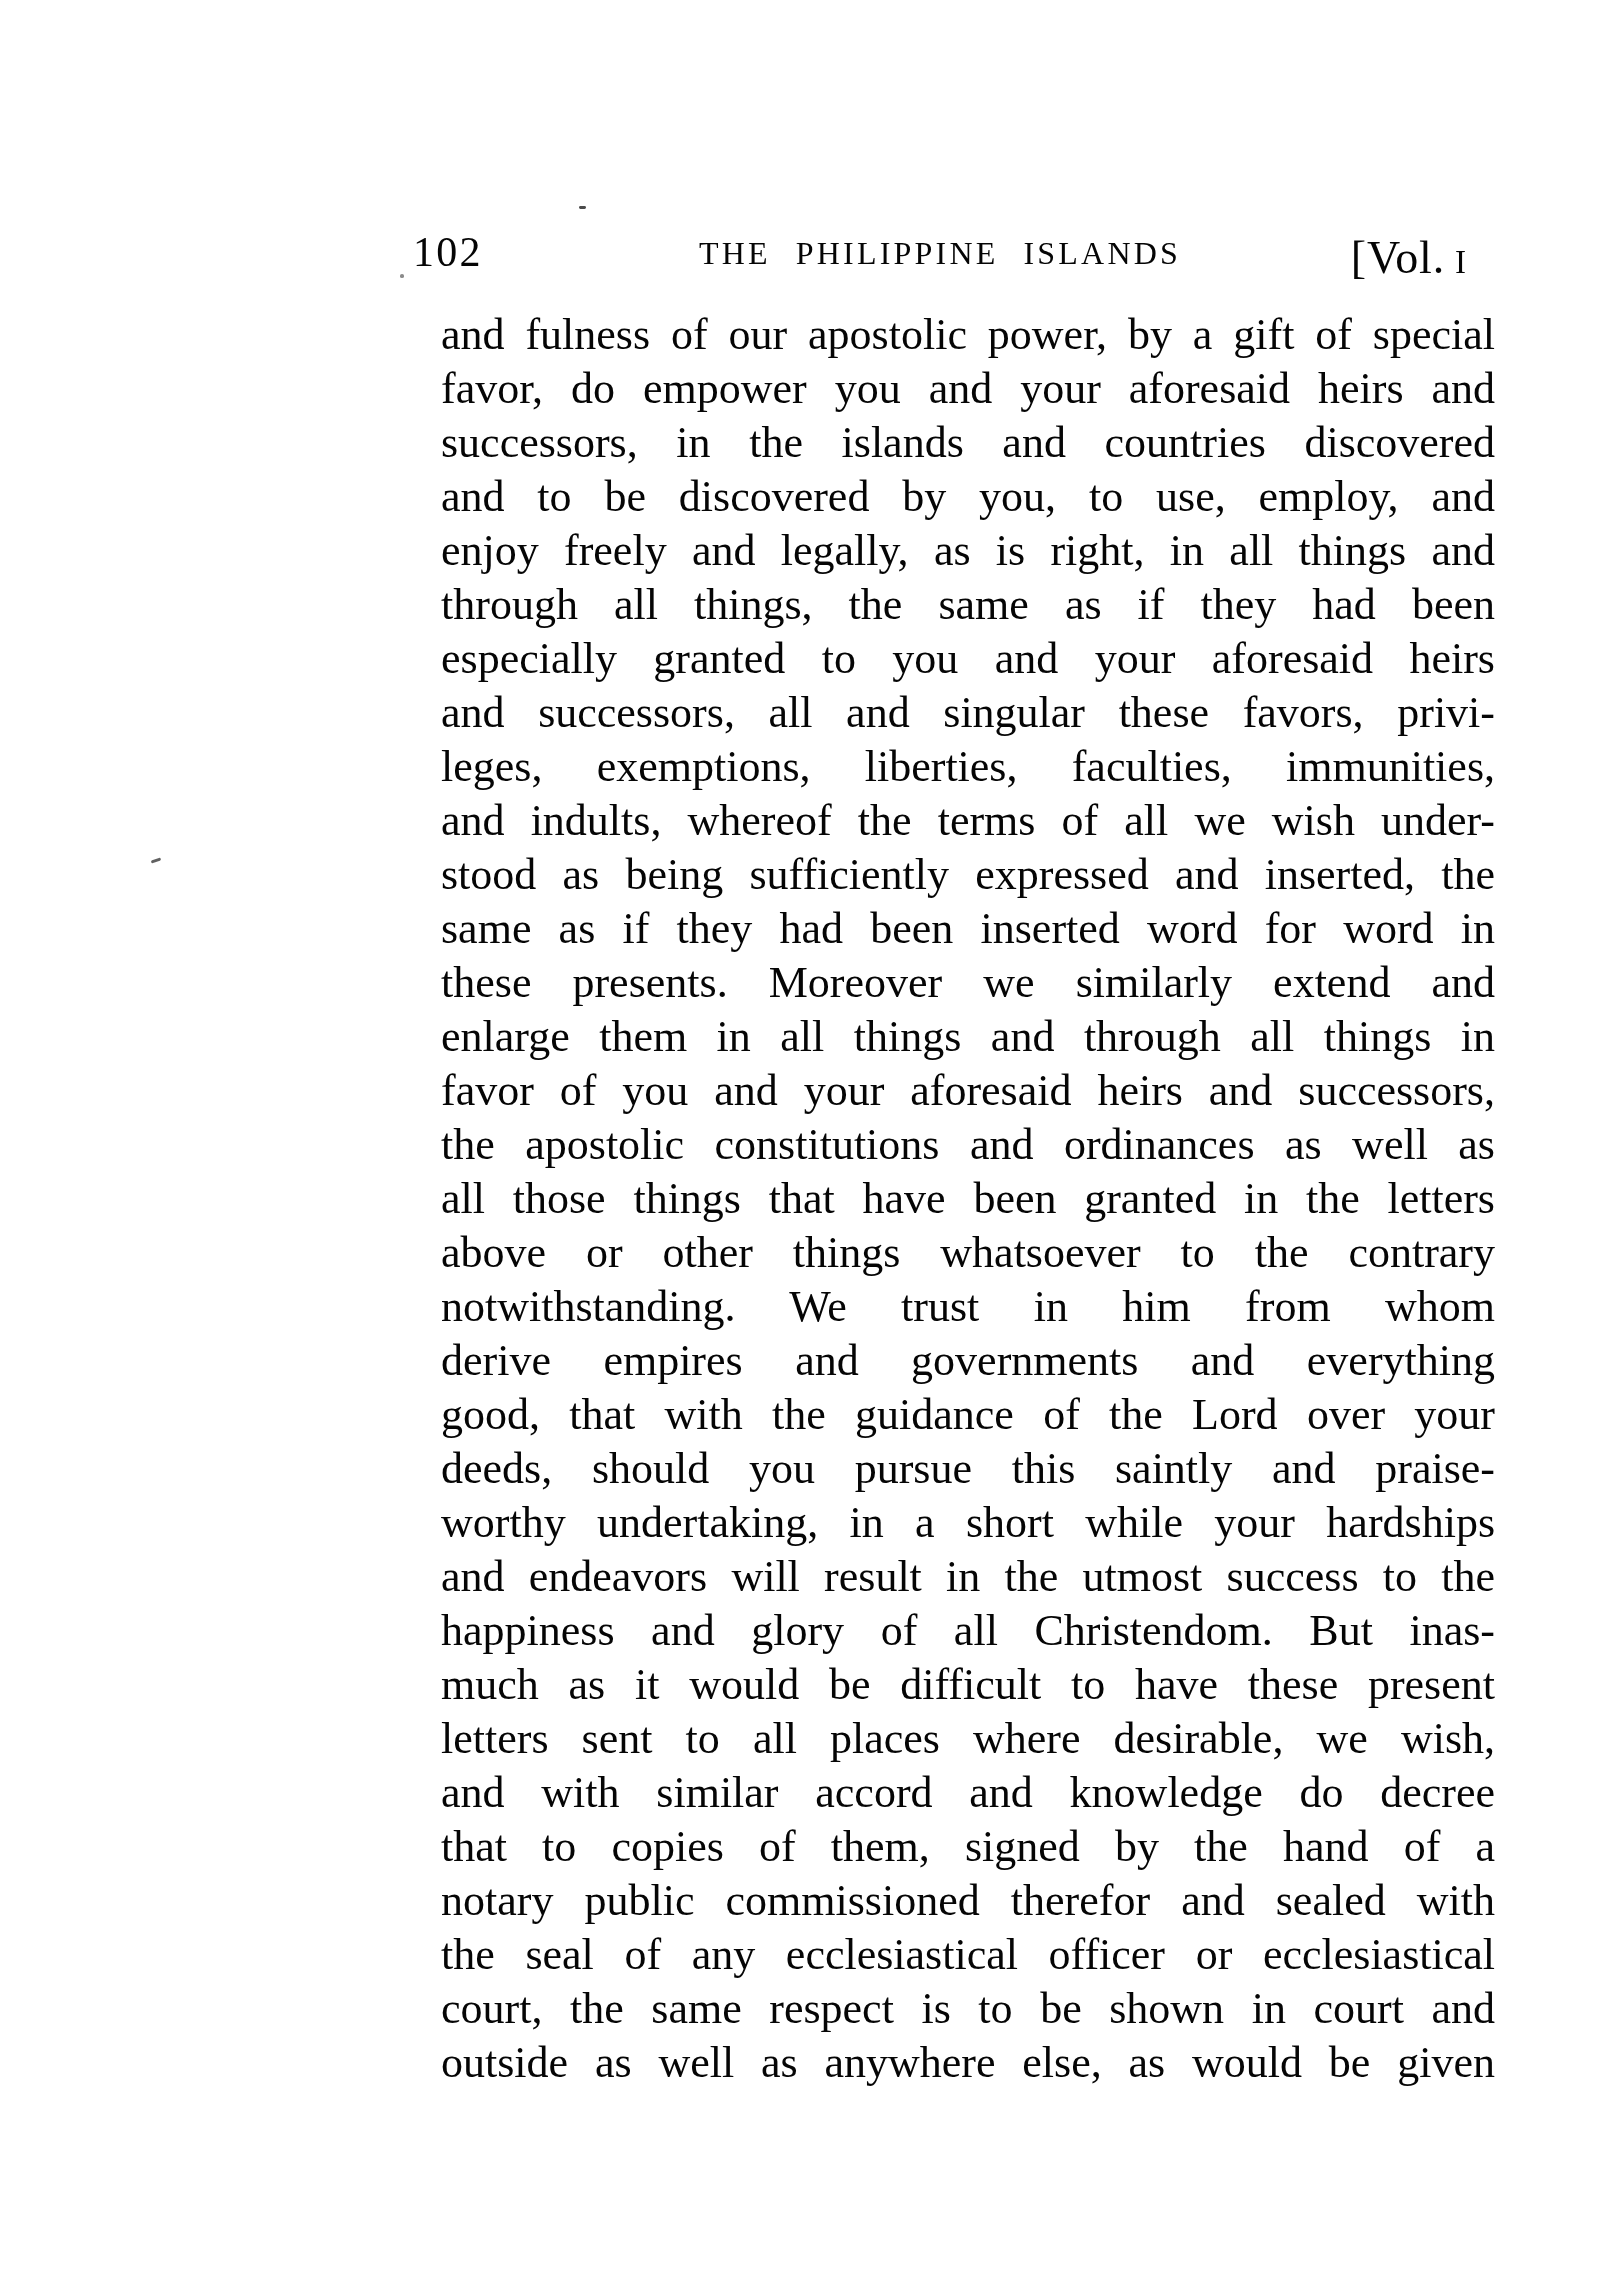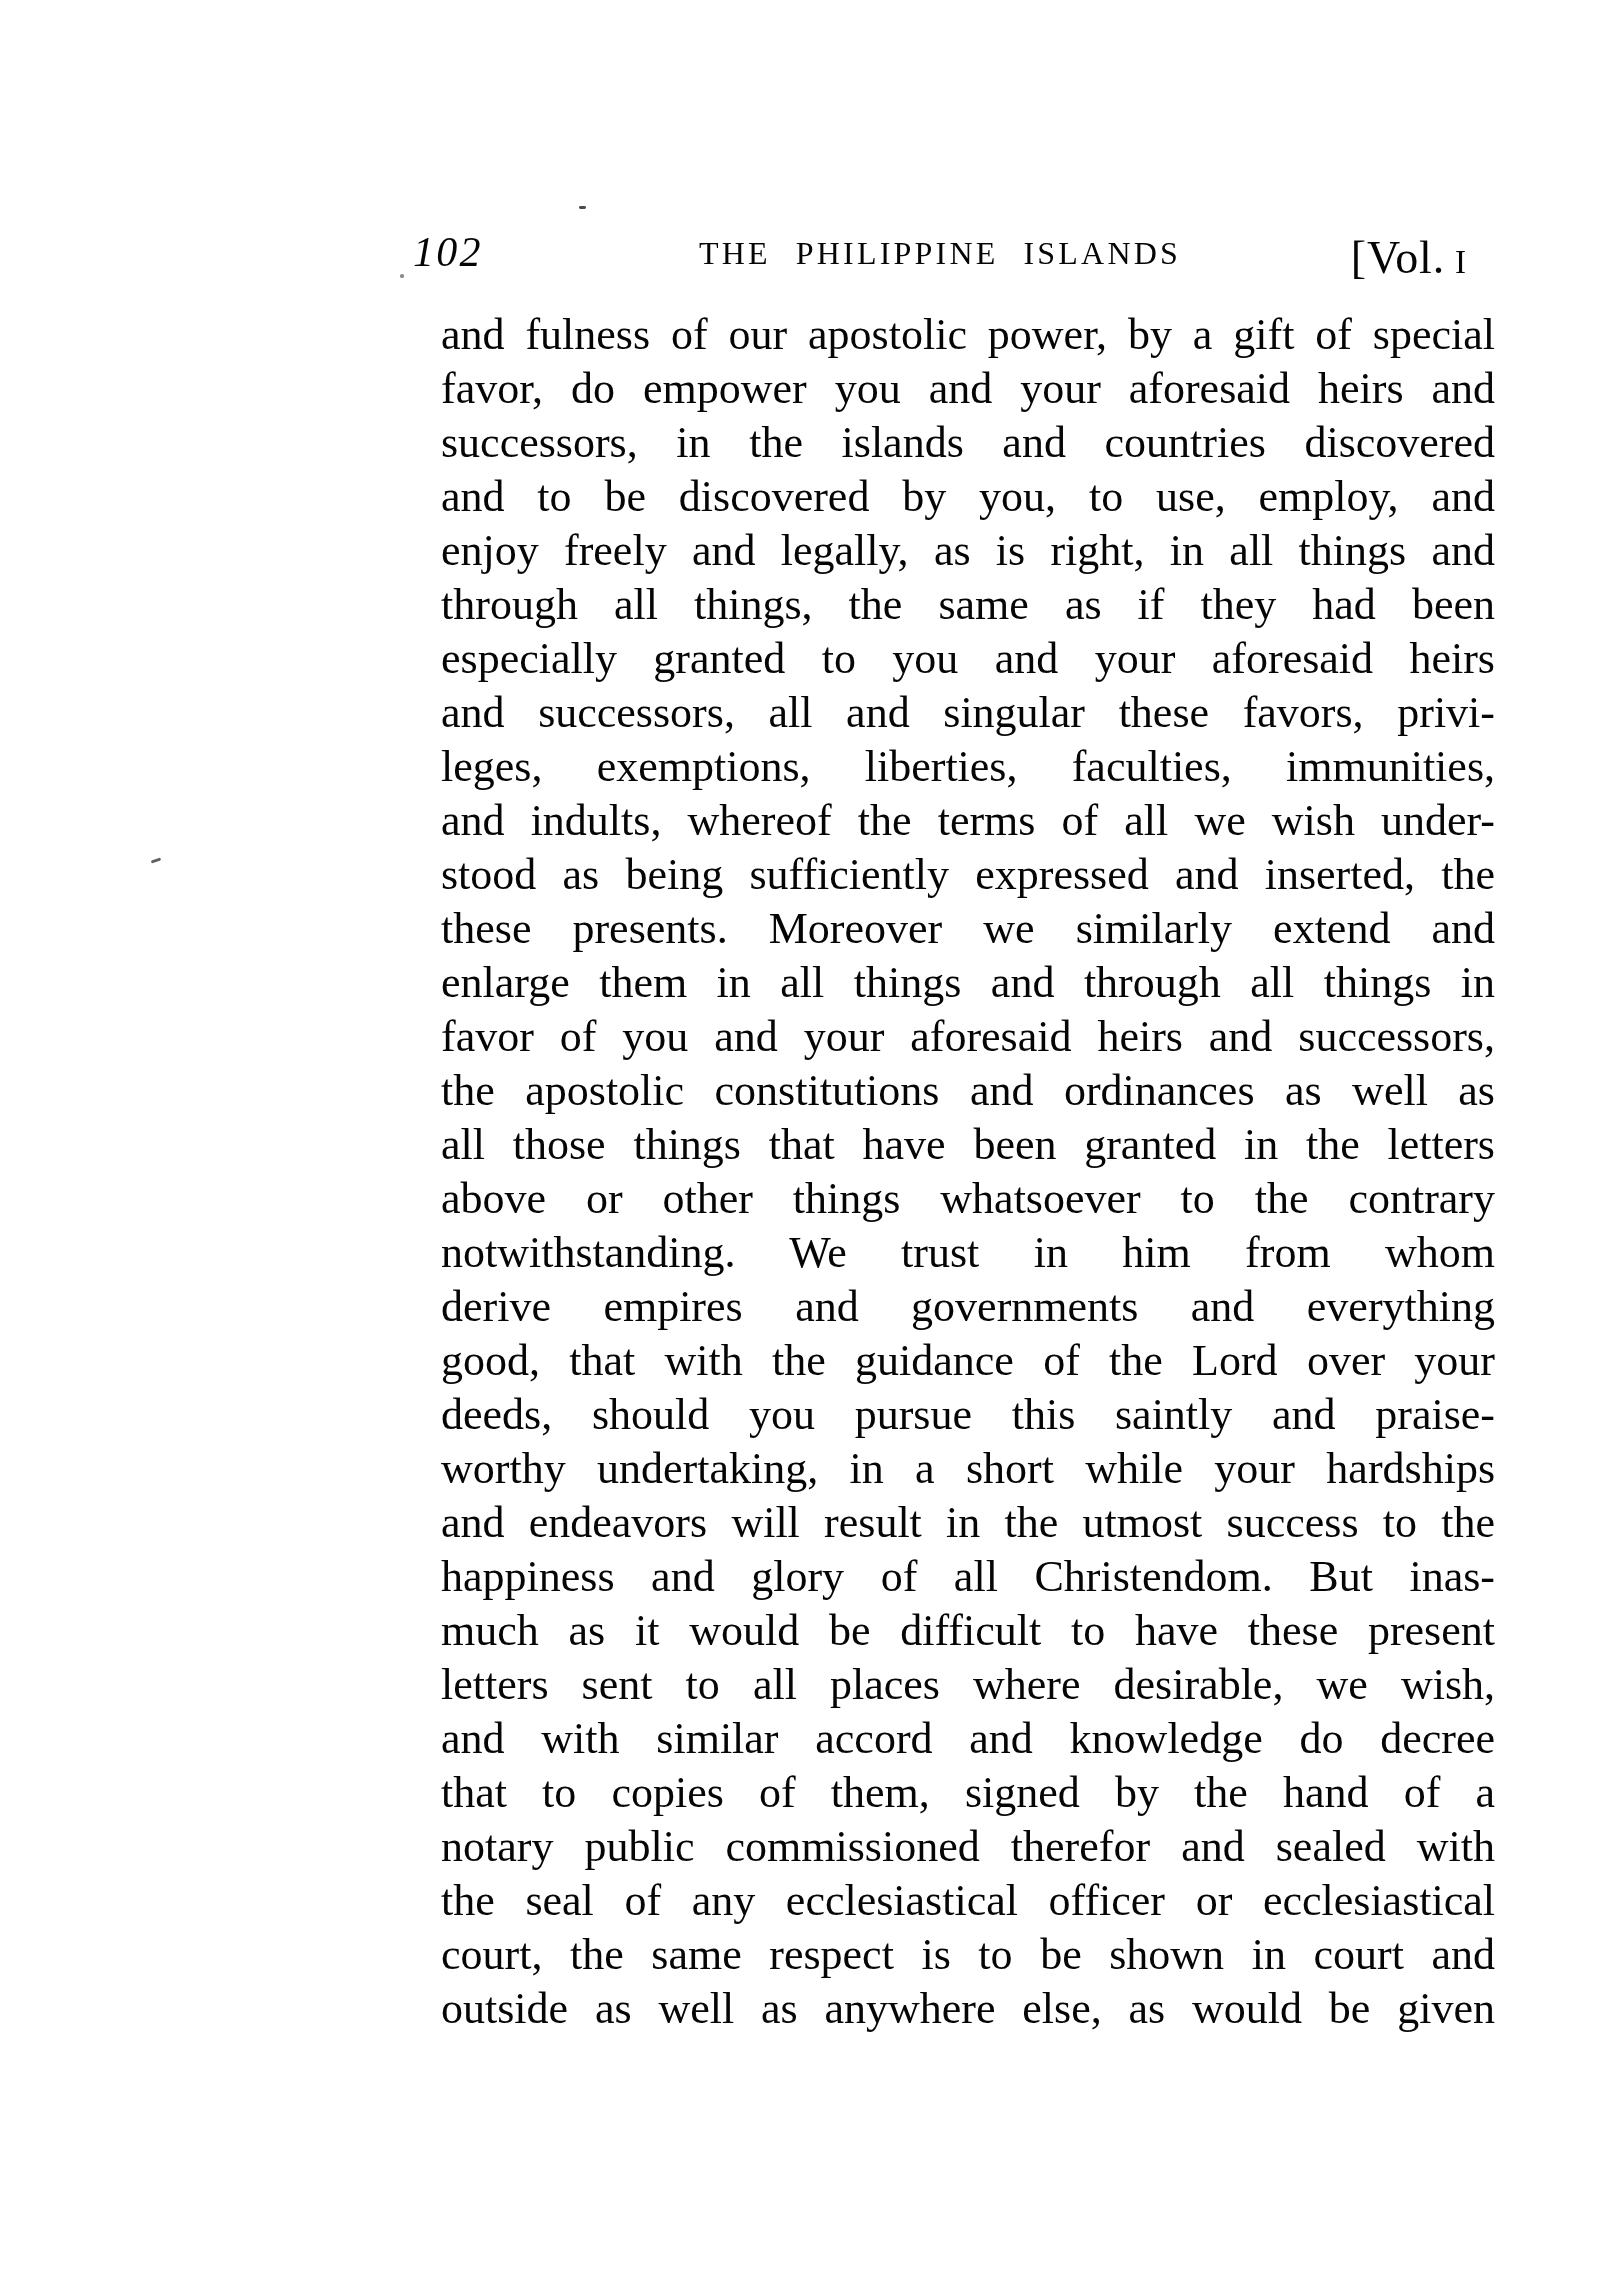--- a/index.html
+++ b/index.html
@@ -25,21 +25,20 @@
     width: 1054px;
     height: 303px;
   }
   .folio {
     position: absolute;
     left: 0;
     top: 231px;
     font-size: 42px;
     letter-spacing: 2.3px;
     line-height: 1;
-    font-style: italic;
   }
   .head-title {
     position: absolute;
     left: 50%;
     transform: translateX(-50%);
     top: 237px;
     font-size: 32px;
     letter-spacing: 3.2px;
     word-spacing: 13.8px;
     white-space: nowrap;
@@ -103,20 +102,21 @@
       <div class="text-line">favor, do empower you and your aforesaid heirs and</div>
       <div class="text-line">successors, in the islands and countries discovered</div>
       <div class="text-line">and to be discovered by you, to use, employ, and</div>
       <div class="text-line">enjoy freely and legally, as is right, in all things and</div>
       <div class="text-line">through all things, the same as if they had been</div>
       <div class="text-line">especially granted to you and your aforesaid heirs</div>
       <div class="text-line">and successors, all and singular these favors, privi-</div>
       <div class="text-line">leges, exemptions, liberties, faculties, immunities,</div>
       <div class="text-line">and indults, whereof the terms of all we wish under-</div>
       <div class="text-line">stood as being sufficiently expressed and inserted, the</div>
+      <div class="text-line">same as if they had been inserted word for word in</div>
       <div class="text-line">these presents.  Moreover we similarly extend and</div>
       <div class="text-line">enlarge them in all things and through all things in</div>
       <div class="text-line">favor of you and your aforesaid heirs and successors,</div>
       <div class="text-line">the apostolic constitutions and ordinances as well as</div>
       <div class="text-line">all those things that have been granted in the letters</div>
       <div class="text-line">above or other things whatsoever to the contrary</div>
       <div class="text-line">notwithstanding.  We trust in him from whom</div>
       <div class="text-line">derive empires and governments and everything</div>
       <div class="text-line">good, that with the guidance of the Lord over your</div>
       <div class="text-line">deeds, should you pursue this saintly and praise-</div>

